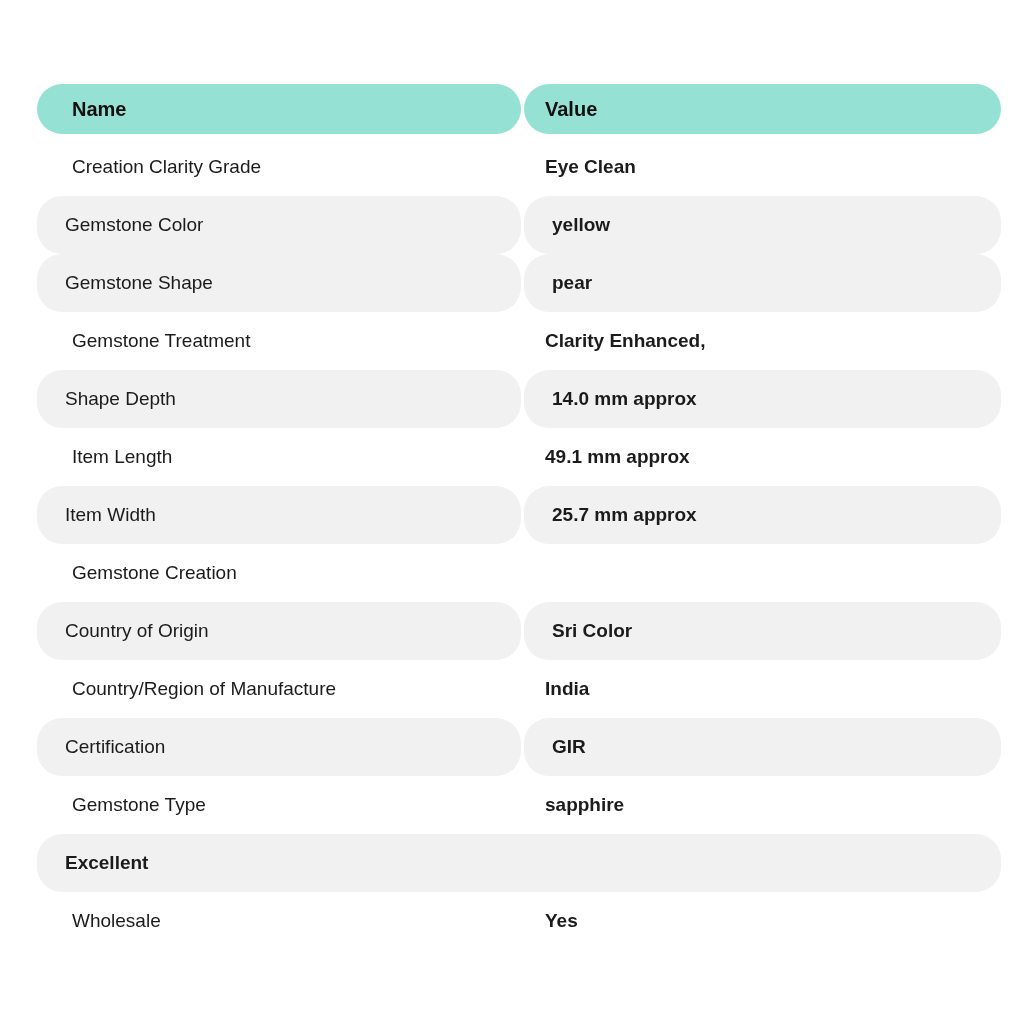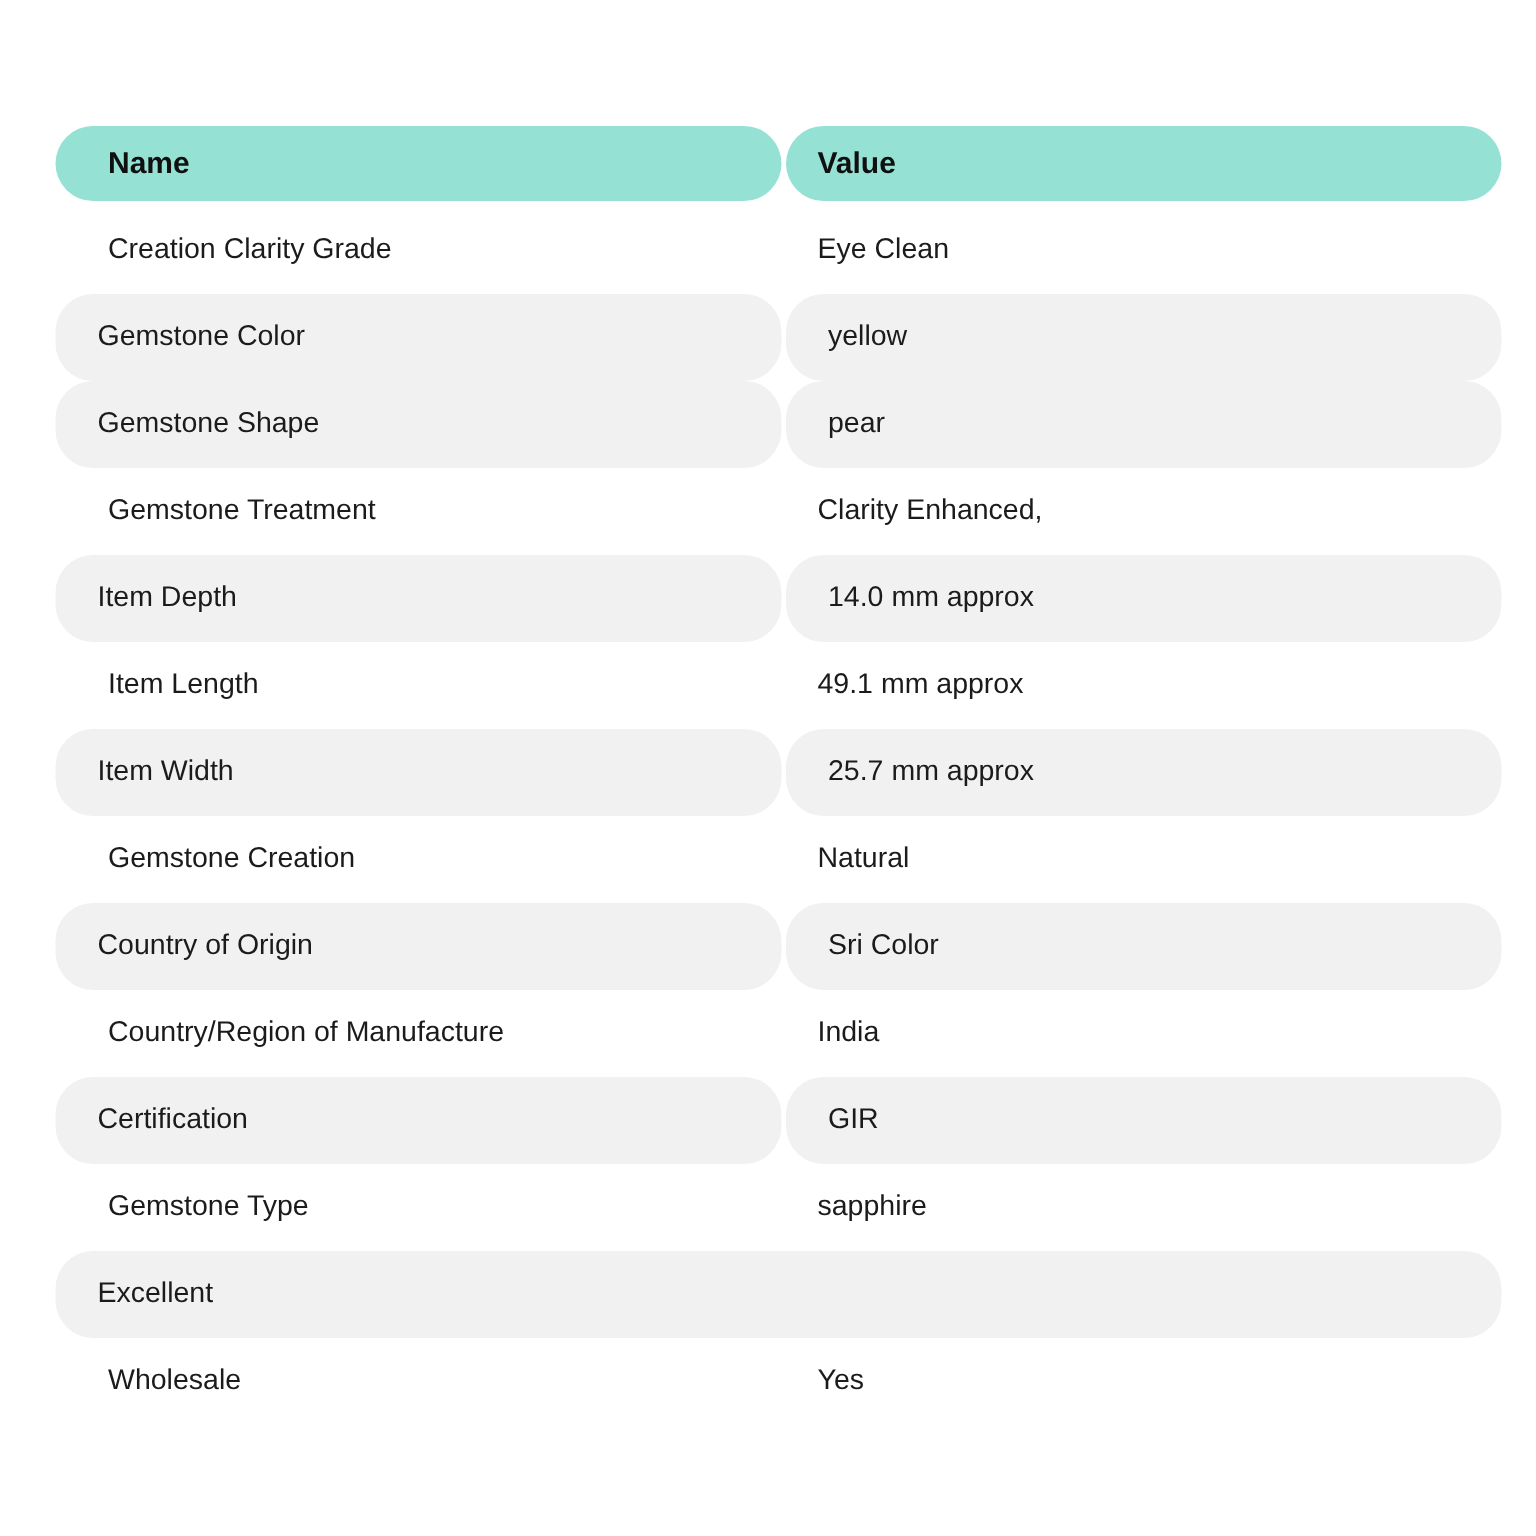--- a/index.html
+++ b/index.html
@@ -42,20 +42,21 @@
     border-radius: 25px;
   }
   .name-cell {
     width: 484px;
     padding-left: 35px;
     margin-right: 3px; 
   }
   .value-cell {
     flex: 1;
     padding-left: 21px;
+    font-weight: bold;
   }
   .header-row .cell {
     background: var(--header-bg, #95e2d5);
     font-weight: 700;
     font-size: 20px;
     color: #101010;
   }
   .t-row.striped .cell {
     background: var(--stripe-bg, #f1f1f1);
     padding-left: 28px;
@@ -81,34 +82,33 @@
   </div>
         <div class="t-row striped">
     <div class="cell name-cell">Gemstone Shape</div>
     <div class="cell value-cell">pear</div>
   </div>
         <div class="t-row">
     <div class="cell name-cell">Gemstone Treatment</div>
     <div class="cell value-cell">Clarity Enhanced,</div>
   </div>
         <div class="t-row striped">
-    <div class="cell name-cell">Item Depth</div>
+    <div class="cell name-cell">Shape Depth</div>
     <div class="cell value-cell">14.0 mm approx</div>
   </div>
         <div class="t-row">
     <div class="cell name-cell">Item Length</div>
     <div class="cell value-cell">49.1 mm approx</div>
   </div>
         <div class="t-row striped">
     <div class="cell name-cell">Item Width</div>
     <div class="cell value-cell">25.7 mm approx</div>
   </div>
         <div class="t-row">
     <div class="cell name-cell">Gemstone Creation</div>
-    <div class="cell value-cell">Natural</div>
   </div>
         <div class="t-row striped">
     <div class="cell name-cell">Country of Origin</div>
     <div class="cell value-cell">Sri Color</div>
   </div>
         <div class="t-row">
     <div class="cell name-cell">Country/Region of Manufacture</div>
     <div class="cell value-cell">India</div>
   </div>
         <div class="t-row striped">

